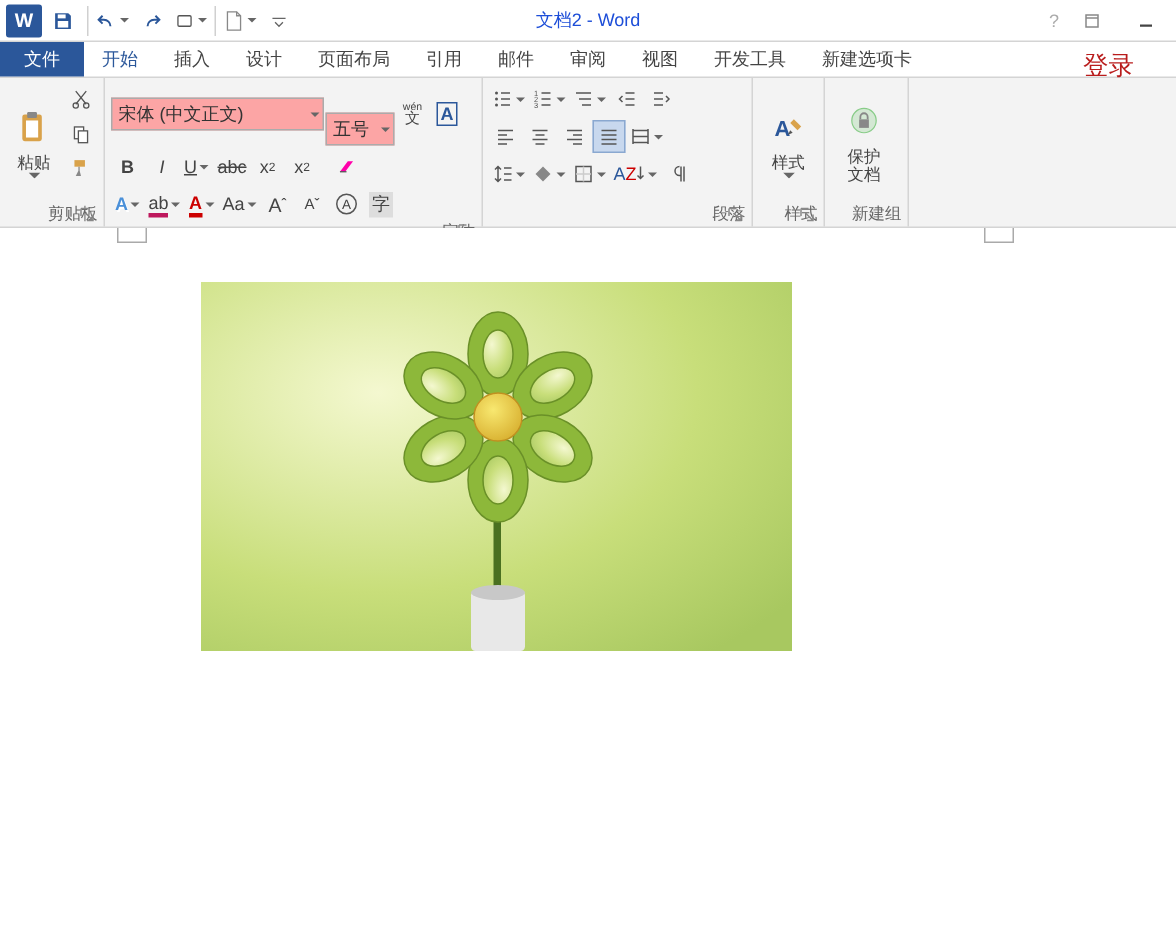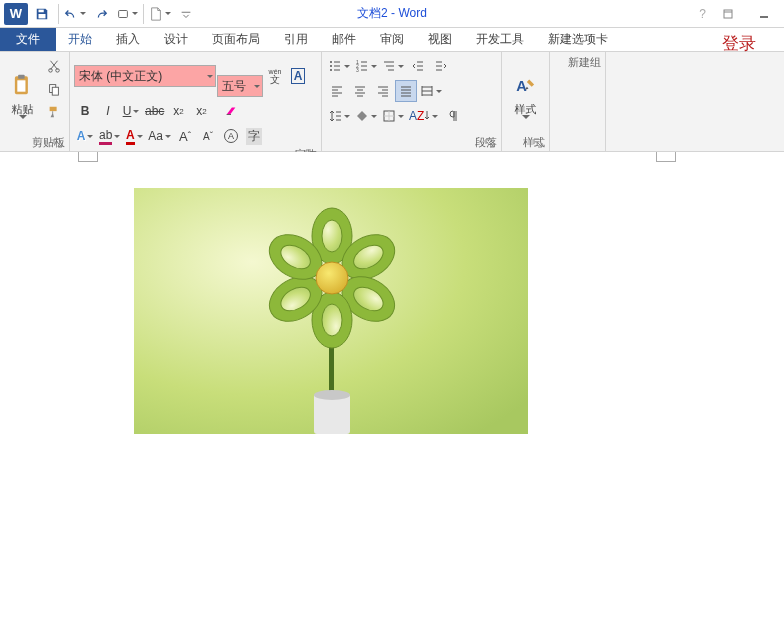--- a/index.html
+++ b/index.html
@@ -377,20 +377,33 @@
     </div>
     <div class="group-label"><span>样式</span>
       <div class="dlg-launch"><svg viewBox="0 0 10 10">
             <path d="M1 1h5M1 1v5M4 4l5 5M9 5v4H5" fill="none" stroke="#888"></path>
           </svg></div>
     </div>
   </div>
 
 
   <div class="group" style="width:56px;">
+    <div class="group-body">
+      <div class="big-btn">
+        <div class="ic">
+            <svg viewBox="0 0 32 32">
+              <circle cx="16" cy="14" r="10" fill="#d4e8d4" stroke="#8c8"></circle>
+              <rect x="12" y="13" width="8" height="7" fill="#888"></rect>
+              <path d="M13 13v-2a3 3 0 0 1 6 0v2" fill="none" stroke="#888" stroke-width="1.5"></path>
+            </svg>
+          </div>
+        <div class="lbl" style="white-space:pre-line;">保护
+文档</div>
+      </div>
+    </div>
     <div class="group-label"><span>新建组</span></div>
   </div>
 
 </div>
 
 <div class="doc-area">
   <div class="ruler-tab"></div>
   <div class="ruler-tab-r"></div>
   <div class="page">
     <div class="flower-img">

